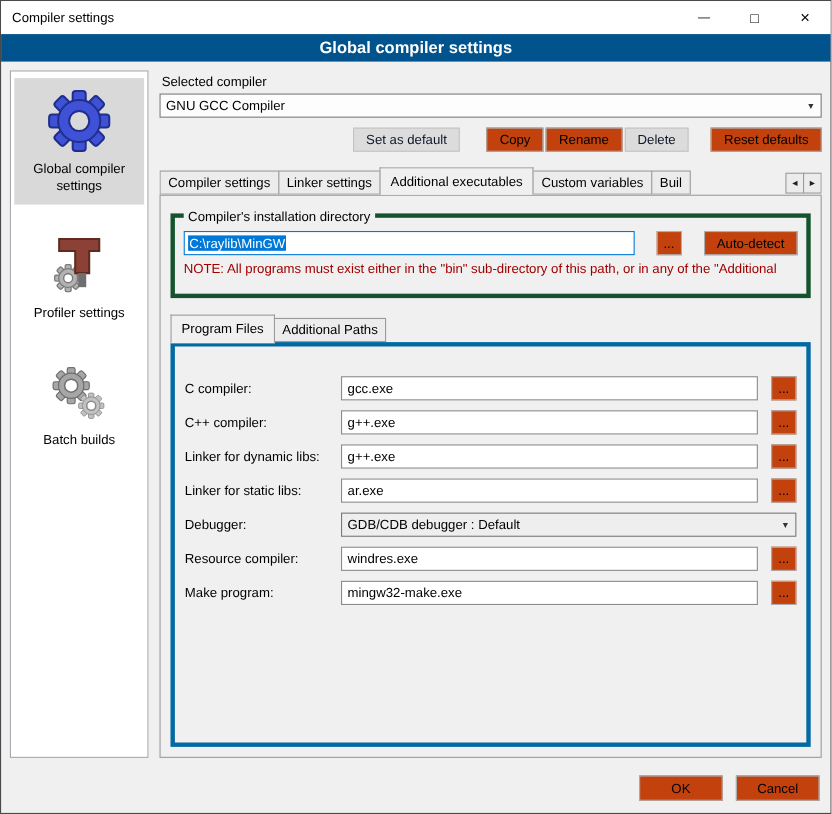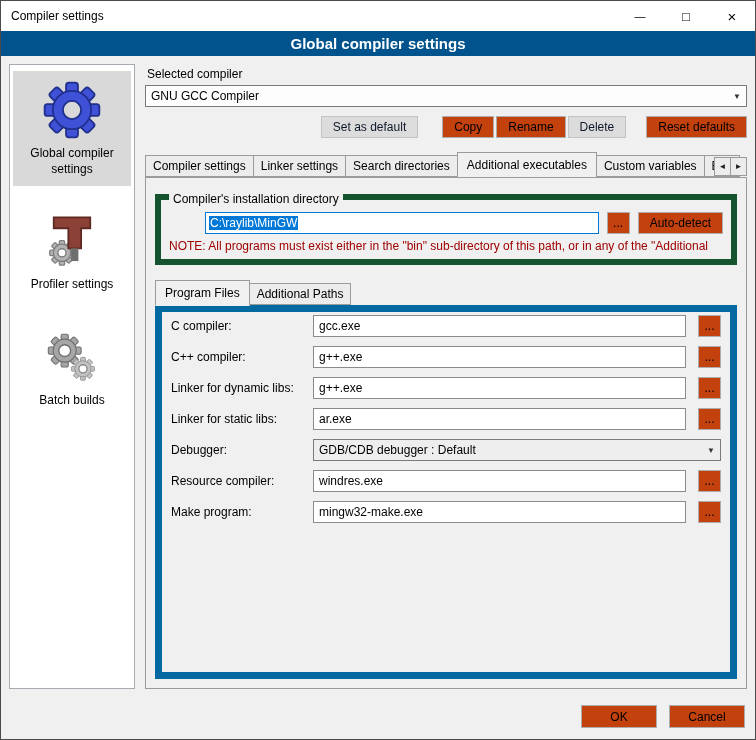--- a/index.html
+++ b/index.html
@@ -52,30 +52,30 @@
   .tab { border:1px solid #9b9b9b; background:#ececec; padding:3px 7px; white-space:nowrap; flex:0 0 auto; position:relative; z-index:1; cursor:default; }
   .tab + .tab { margin-left:-1px; }
   .tab.active { background:#f0f0f0; padding:5px 9px; margin-bottom:-1px; border-bottom:1px solid #f0f0f0; z-index:3; }
   .tab-arrows { position:absolute; right:0; bottom:1px; display:flex; z-index:4; }
   .arrow-btn { width:17px; height:19px; border:1px solid #9b9b9b; background:#ececec; display:flex; align-items:center; justify-content:center; font-size:8px; color:#222; }
   .arrow-btn + .arrow-btn { margin-left:-1px; }
 
   .tab-panel { flex:1 1 auto; border:1px solid #9b9b9b; background:#f0f0f0; padding:12px 9px 9px; display:flex; flex-direction:column; min-height:0; position:relative; z-index:2; }
 
   
-  .groupbox { border:6px solid #14532d; position:relative; padding:12px 8px 6px; margin-top:4px; flex:0 0 auto; }
+  .groupbox { border:4px solid #14532d; position:relative; padding:12px 8px 16px; margin-top:4px; flex:0 0 auto; }
   .groupbox-label { position:absolute; top:-8px; left:8px; background:#f0f0f0; padding:0 4px; }
-  .dir-row { display:flex; gap:8px; align-items:center;margin-left:36px; }
+  .dir-row { display:flex; gap:20px; align-items:center; }
   .dir-input { flex:1 1 auto; height:22px; border:1px solid #0078d7; background:#fff; display:flex; align-items:center; padding:0 3px; overflow:hidden; white-space:nowrap; }
   .dir-input .sel { background:#0078d7; color:#fff; padding:0 1px; }
   .note { color:#a00000; margin-top:5px; white-space:nowrap; overflow:hidden; }
 
   
   .subtabbar { display:flex; align-items:flex-end; margin-top:15px; position:relative; flex:0 0 auto; }
-  .subpanel { flex:1 1 auto; border:7px solid #0369a1; background:#f0f0f0; padding:3px 9px; min-height:0; position:relative; z-index:2; }
+  .subpanel { flex:1 1 auto; border:4px solid #0369a1; background:#f0f0f0; padding:27px 9px; min-height:0; position:relative; z-index:2; }
   .field-row { display:flex; align-items:center; margin-bottom:9px; }
   .field-label { width:142px; flex:0 0 auto; }
   .field-ctrl { flex:1 1 auto; display:flex; gap:12px; align-items:center; min-width:0; }
   .text-input { flex:1 1 auto; height:22px; border:1px solid #8b8b8b; background:#fff; display:flex; align-items:center; padding:0 5px; overflow:hidden; white-space:nowrap; }
   .field-ctrl .combobox { flex:1 1 auto; }
 
   
   .footer { flex:0 0 auto; display:flex; justify-content:flex-end; align-items:center; gap:12px; padding:8px 10px 11px; }
   .footer button.win { width:76px; height:23px; }
 
@@ -160,21 +160,20 @@
         <button class="win disabled">Set as default</button>
         <button class="win gap-lg">Copy</button>
         <button class="win">Rename</button>
         <button class="win disabled">Delete</button>
         <button class="win gap-md">Reset defaults</button>
       </div>
 
       <div class="tabbar">
         <div class="tab">Compiler settings</div>
         <div class="tab">Linker settings</div>
-        <div class="tab">Search directories</div>
         <div class="tab active">Additional executables</div>
         <div class="tab">Custom variables</div>
         <div class="tab">Buil</div>
         <div class="tab-arrows">
           <div class="arrow-btn">
               <span>◄</span>
             </div>
           <div class="arrow-btn">
               <span>►</span>
             </div>

